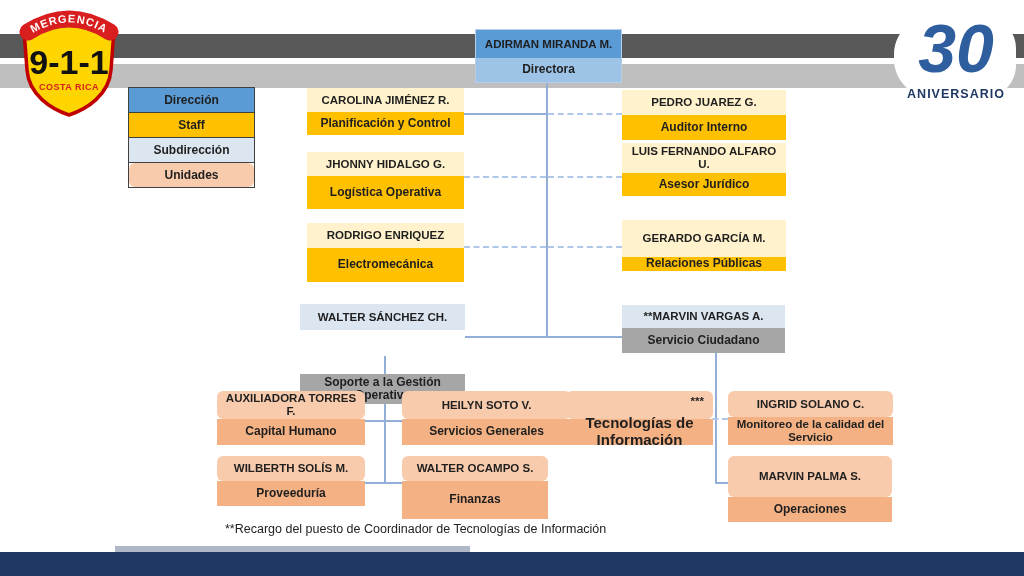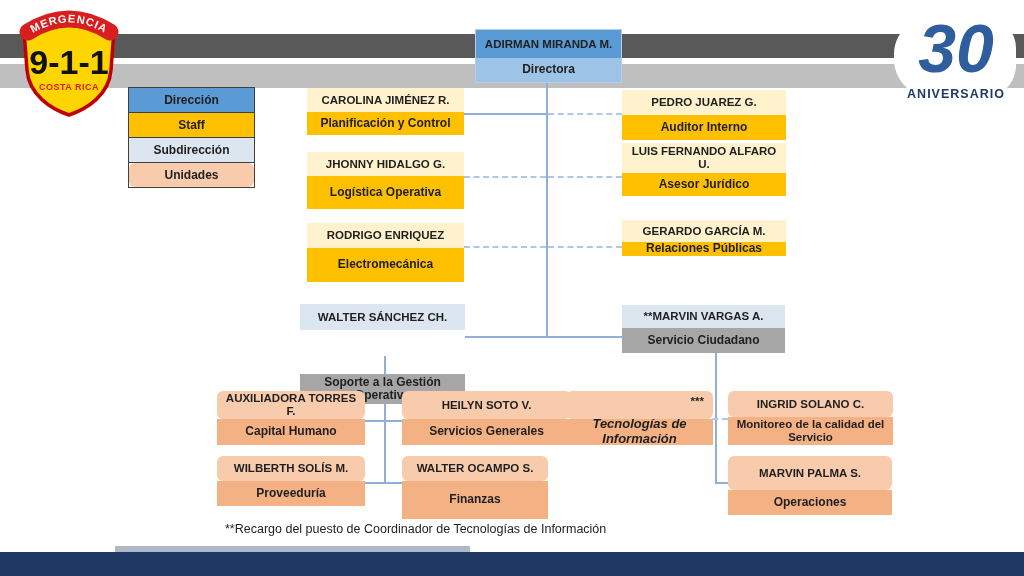--- a/index.html
+++ b/index.html
@@ -106,21 +106,21 @@
 
   <div class="obox" style="left:622px;top:90px;width:164px;">
     <div class="sec nm cream" style="height:25px;">PEDRO JUAREZ G.</div>
     <div class="sec tt gold" style="height:25px;">Auditor Interno</div>
   </div>
   <div class="obox" style="left:622px;top:143px;width:164px;">
     <div class="sec nm cream" style="height:30px;">LUIS FERNANDO ALFARO U.</div>
     <div class="sec tt gold" style="height:23px;">Asesor Jurídico</div>
   </div>
   <div class="obox" style="left:622px;top:220px;width:164px;">
-    <div class="sec nm cream" style="height:22px;">GERARDO GARCÍA M.</div>
+    <div class="sec nm cream" style="height:37px;">GERARDO GARCÍA M.</div>
     <div class="sec tt gold" style="height:14px;">Relaciones Públicas</div>
   </div>
 
   <div class="obox" style="left:300px;top:304px;width:165px;">
     <div class="sec nm lav" style="height:26px;">WALTER SÁNCHEZ CH.</div>
     <div class="sec tt gray" style="height:30px;margin-top:44px;">Soporte a la Gestión Operativa</div>
   </div>
   <div class="obox" style="left:622px;top:305px;width:163px;">
     <div class="sec nm lav" style="height:23px;text-align:center;">**MARVIN VARGAS A.</div>
     <div class="sec tt gray" style="height:25px;">Servicio Ciudadano</div>
@@ -138,28 +138,28 @@
     <div class="sec nm peach1" style="height:25px;">WILBERTH SOLÍS M.</div>
     <div class="sec tt peach2" style="height:25px;">Proveeduría</div>
   </div>
   <div class="obox" style="left:402px;top:456px;width:146px;">
     <div class="sec nm peach1" style="height:25px;">WALTER OCAMPO S.</div>
     <div class="sec tt peach2" style="height:38px;">Finanzas</div>
   </div>
 
   <div class="obox" style="left:566px;top:391px;width:147px;">
     <div class="sec nm peach1" style="height:28px;justify-content:flex-end;align-items:flex-start;padding:4px 9px 0 4px;">***</div>
-    <div class="sec tt peach2" style="height:26px;font-size:13px;font-style:italic;">Tecnologías de Información</div>
+    <div class="sec tt peach2" style="height:26px;font-size:15px;">Tecnologías de Información</div>
   </div>
   <div class="obox" style="left:728px;top:391px;width:165px;">
     <div class="sec nm peach1" style="height:26px;">INGRID SOLANO C.</div>
     <div class="sec tt peach2" style="height:28px;font-size:11.5px;">Monitoreo de la calidad del Servicio</div>
   </div>
   <div class="obox" style="left:728px;top:456px;width:164px;">
-    <div class="sec nm peach1" style="height:34px;">MARVIN PALMA S.</div>
+    <div class="sec nm peach1" style="height:41px;">MARVIN PALMA S.</div>
     <div class="sec tt peach2" style="height:25px;">Operaciones</div>
   </div>
 
   <div id="footnote">**Recargo del puesto de Coordinador de Tecnologías de Información</div>
 
   <div id="stripGray"></div>
   <div id="barNavy"></div>
 
 </div>
 

